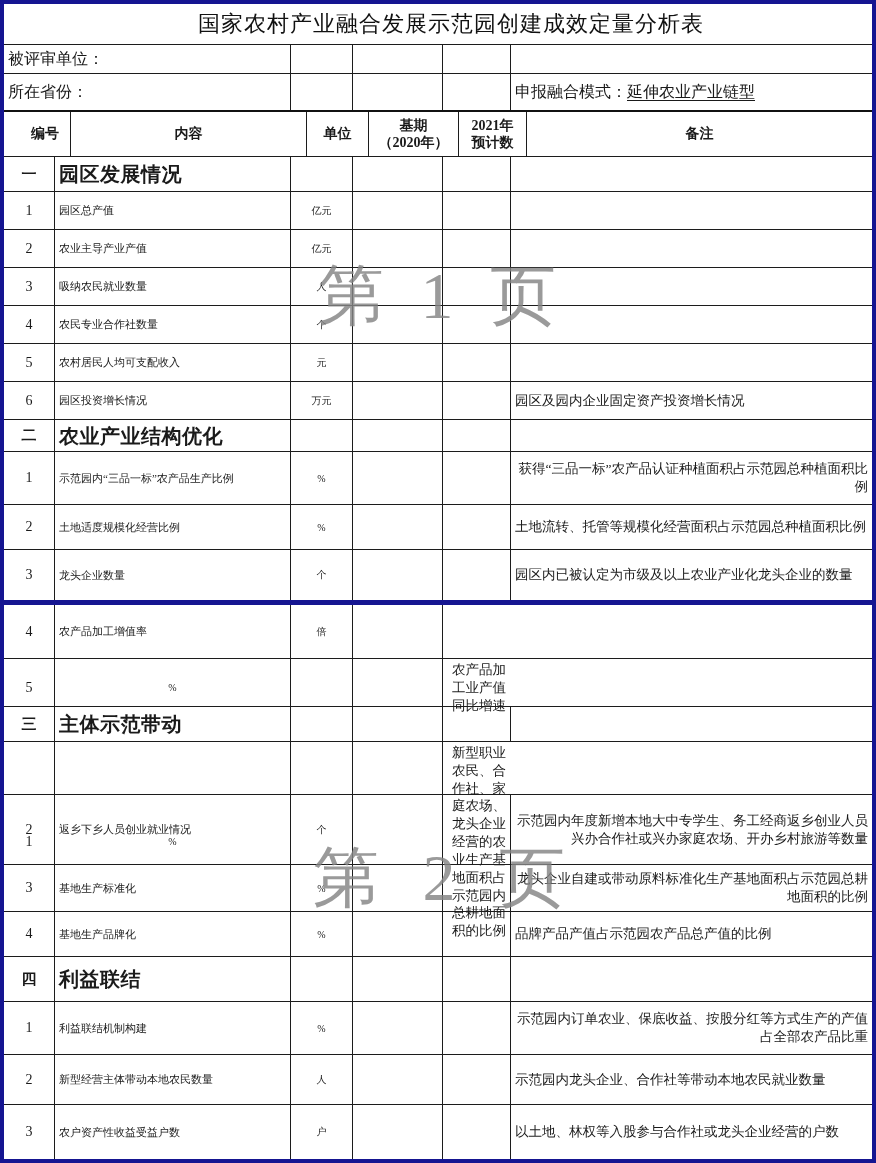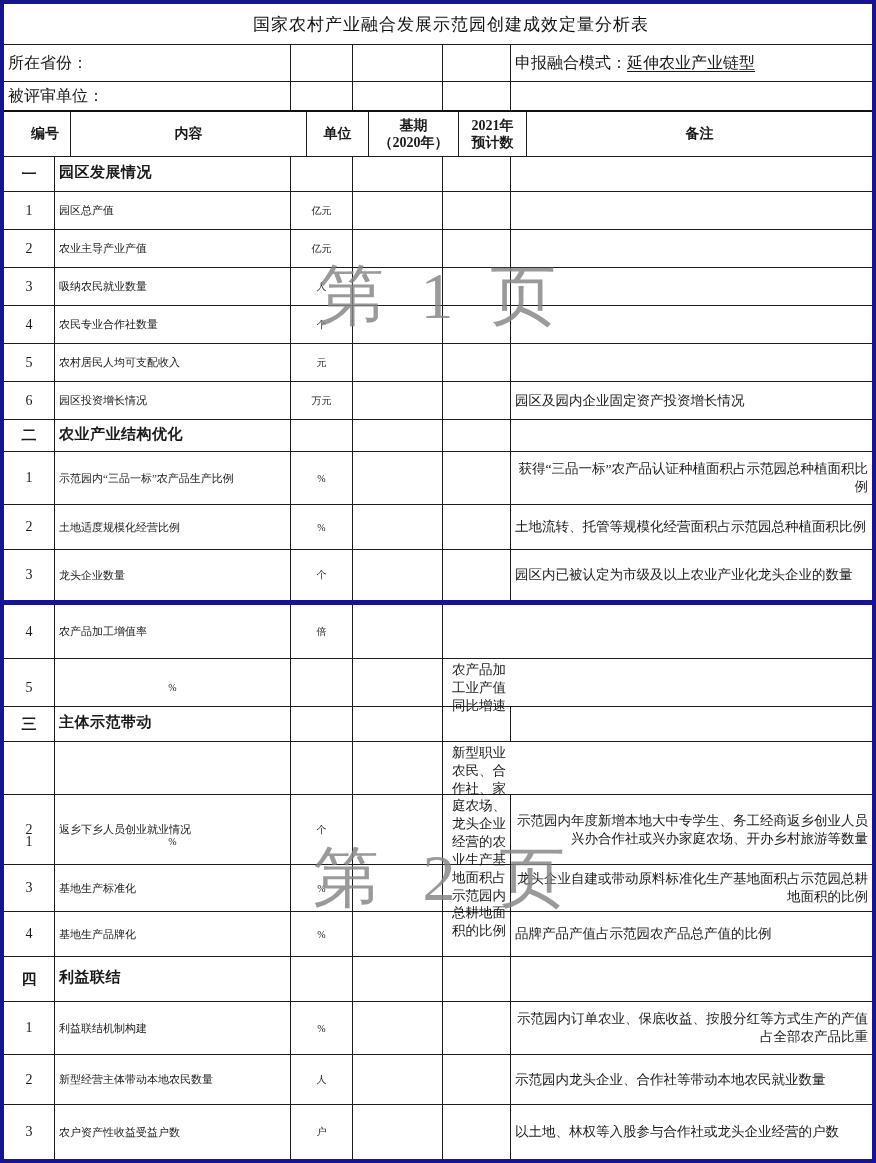--- a/index.html
+++ b/index.html
@@ -16,31 +16,31 @@
   .table{display:flex;flex-direction:column;height:100%;position:relative;z-index:1;}
   .r{display:grid;grid-template-columns:50px 236px 62px 90px 68px 1fr;border-top:1px solid #1c1c1c;box-sizing:border-box;}
   .r.first{border-top:none;}
   .r.meta{grid-template-columns:286px 62px 90px 68px 1fr;}
   .r.single{grid-template-columns:1fr;}
   .r.thead{border-top:2px solid #111;padding-left:16px;}
   .r.page-divider{border-top:5px solid #151591;}
   .r.grow{flex:1;}
   .c{box-sizing:border-box;border-left:1px solid #1c1c1c;display:flex;align-items:center;min-width:0;}
   .c:first-child{border-left:none;}
-  .title-cell{justify-content:center;font-size:17px;letter-spacing:1px;color:#111;padding-left:26px;}
+  .title-cell{justify-content:center;font-size:22px;letter-spacing:1px;color:#111;padding-left:26px;}
   .meta .c{font-size:16px;padding:2px 4px;}
   .mode-cell{white-space:nowrap;}
   .mode-value{text-decoration:underline;text-underline-offset:3px;}
   .thead .c{justify-content:center;text-align:center;font-weight:bold;font-size:14px;flex-direction:column;line-height:1.25;padding:2px 1px;}
   .no{justify-content:center;font-size:14px;}
   .ct{padding:2px 4px;font-size:11px;line-height:1.3;}
   .un{justify-content:center;font-size:10px;}
   .rm{padding:2px 4px;font-size:13.5px;line-height:1.32;text-align:right;}
   .sec .no{font-weight:bold;font-size:15px;}
-  .sec .ct{font-weight:bold;font-size:15px;letter-spacing:.5px;font-family:Liberation Mono, monospace;}
+  .sec .ct{font-weight:bold;font-size:20px;letter-spacing:.5px;}
   
   .h40{height:40px}.h37{height:37px}.h29{height:29px}.h46{height:46px}
   .h35{height:35px}.h38{height:38px}.h32{height:32px}.h53{height:53px}
   .h45{height:45px}.h51{height:51px}.h58{height:58px}.h48{height:48px}
   .h70{height:70px}.h47{height:47px}.h50{height:50px}
   
   .wm{
     position:absolute;z-index:2;pointer-events:none;
     display:flex;justify-content:space-between;align-items:flex-start;
     font-family:"Liberation Serif","DejaVu Serif",serif;
@@ -52,37 +52,37 @@
 </head>
 <body>
 
 <div class="page">
   <div class="table">
 
     <div class="r single first h40">
       <div class="c title-cell">国家农村产业融合发展示范园创建成效定量分析表</div>
     </div>
 
+    <div class="r meta h29">
+      <div class="c">被评审单位：</div>
+      <div class="c"></div>
+      <div class="c"></div>
+      <div class="c"></div>
+      <div class="c"></div>
+    </div>
+
     <div class="r meta h37">
       <div class="c">所在省份：</div>
       <div class="c"></div>
       <div class="c"></div>
       <div class="c"></div>
       <div class="c mode-cell">
           <span>申报融合模式：</span>
           <span class="mode-value">延伸农业产业链型</span>
         </div>
-    </div>
-
-    <div class="r meta h29">
-      <div class="c">被评审单位：</div>
-      <div class="c"></div>
-      <div class="c"></div>
-      <div class="c"></div>
-      <div class="c"></div>
     </div>
 
     <div class="r thead h46">
       <div class="c">编号</div>
       <div class="c">内容</div>
       <div class="c">单位</div>
       <div class="c">
           <span>基期</span>
           <span>（2020年）</span>
         </div>

